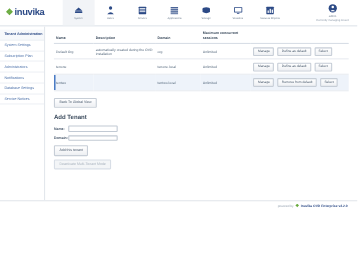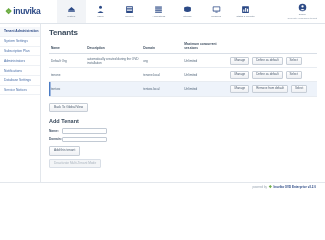--- a/index.html
+++ b/index.html
@@ -379,21 +379,20 @@
     <div class="side-item">System Settings</div>
     <div class="side-item">Subscription Plan</div>
     <div class="side-item">Administrators</div>
     <div class="side-item">Notifications</div>
     <div class="side-item">Database Settings</div>
     <div class="side-item">Service Notices</div>
   </div>
 
   <div id="content">
 
-    <div id="page-title">Tenants</div>
 
     <table class="tenants">
       <thead>
         <tr>
           <th class="col-name">Name</th>
           <th class="col-desc">Description</th>
           <th class="col-domain">Domain</th>
           <th class="col-max">Maximum concurrent sessions</th>
           <th class="col-actions"></th>
         </tr>

